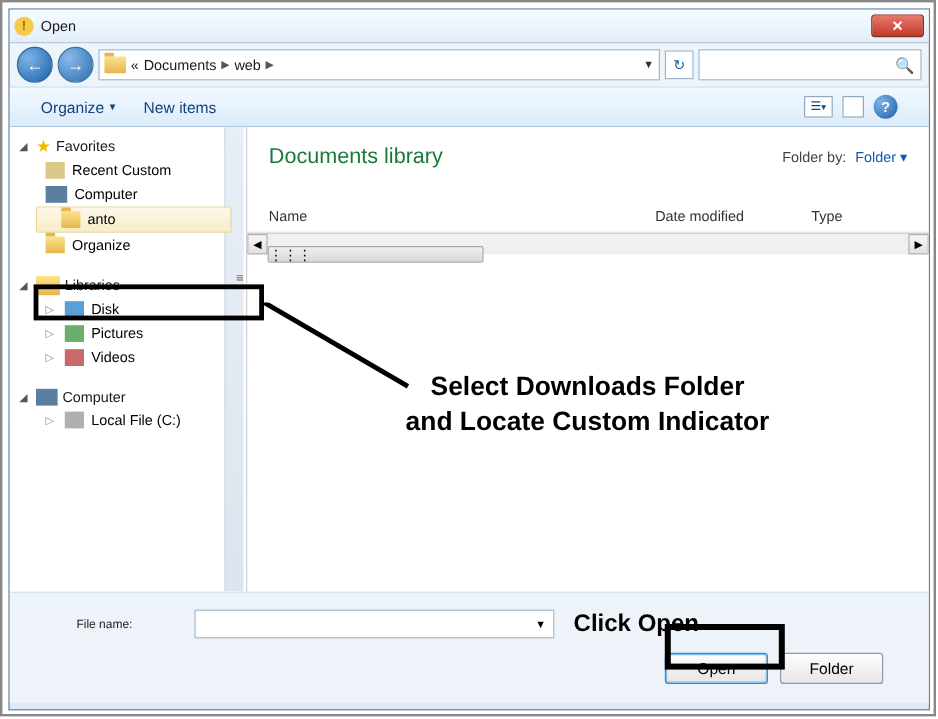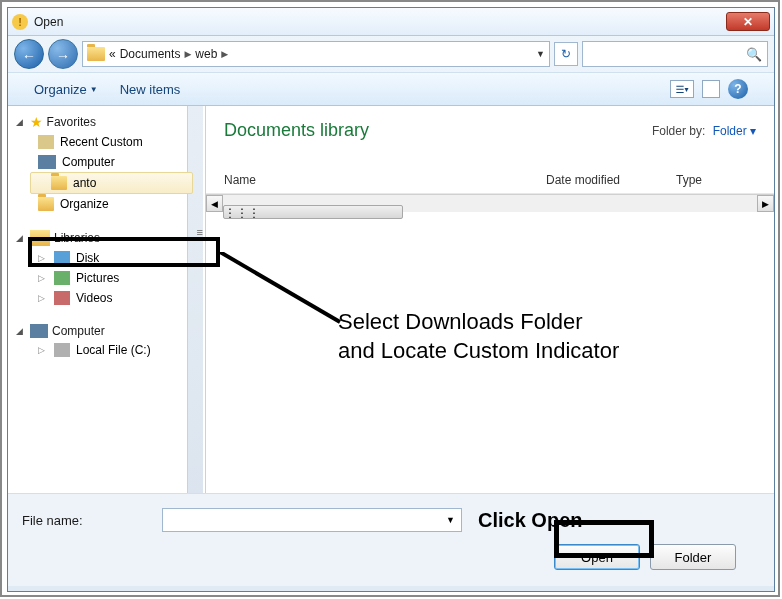--- a/index.html
+++ b/index.html
@@ -52,31 +52,31 @@
 .col-name { flex: 1; }
 .col-date { width: 130px; }
 .col-type { width: 80px; }
 .empty { flex: 1; display: flex; align-items: flex-start; justify-content: center; padding-top: 24px; color: #666; font-size: 12px; position:relative;}
 .hscroll { height: 18px; background: #f0f0f0; border-top: 1px solid #d0d0d0; display: flex; align-items: center; }
 .hscroll .arrow { width: 17px; height: 17px; background: linear-gradient(#f8f8f8,#e0e0e0); border: 1px solid #b0b0b0; display: flex; align-items: center; justify-content: center; font-size: 9px; cursor: pointer; }
 .hscroll .track { flex: 1; position: relative; }
 .hscroll .thumb { position: absolute; left: 0; top: 1px; width: 180px; height: 14px; background: linear-gradient(#f0f0f0,#d8d8d8); border: 1px solid #a8a8a8; border-radius: 2px; }
 .footer { padding: 14px 14px 16px; background: #eef3f9; border-top: 1px solid #cfe0ef; }
 .filerow { display: flex; align-items: center; gap: 10px; margin-bottom: 12px; }
-.filelbl { width: 130px; text-align: left; color: #1a1a1a; font-size: 13px; }
+.filelbl { width: 130px; text-align: center; color: #1a1a1a; font-size: 10px; }
 .filecombo { flex: 1; max-width: 300px; height: 24px; border: 1px solid #9fb8d0; background: #fff; display: flex; align-items: center; padding: 0 6px; }
 .filecombo .cdrop { margin-left: auto; font-size: 9px; cursor: pointer; }
 .annot-clickopen { font-size: 20px; font-weight: bold; color: #000; margin-left: 6px; }
 .btnrow { display: flex; justify-content: flex-end; gap: 10px; padding-right: 24px; }
 .btn { min-width: 86px; height: 26px; border: 1px solid #8a9aaa; background: linear-gradient(#fdfdfd,#e6e6e6); border-radius: 3px; font-size: 13px; cursor: pointer; }
 .btn.primary { border: 1px solid #3a8acb; box-shadow: 0 0 0 1px #7ac0f5 inset; }
 
 .annot-box-downloads { position: absolute; left: 20px; top: 229px; width: 192px; height: 30px; border: 4px solid #000; pointer-events: none; z-index: 50; }
 .annot-line { position: absolute; left: 212px; top: 244px; width: 140px; height: 80px; z-index: 50; pointer-events: none; }
-.annot-text { position: absolute; left: 330px; top: 300px; font-size: 22px; font-weight: normal; color: #000; z-index: 50; line-height: 1.3; }
+.annot-text { position: absolute; left: 330px; top: 300px; font-size: 22px; font-weight: bold; color: #000; z-index: 50; line-height: 1.3; text-align: center; }
 .annot-box-open { position: absolute; left: 546px; top: 512px; width: 100px; height: 38px; border: 5px solid #000; pointer-events: none; z-index: 50; }
 .writebar-equal { position:absolute; right:2px; top:120px; font-size:11px; color:#666; }
 </style>
 </head>
 <body>
 
 <div class="outer">
 <div class="dialog">
 
   <div class="titlebar">

